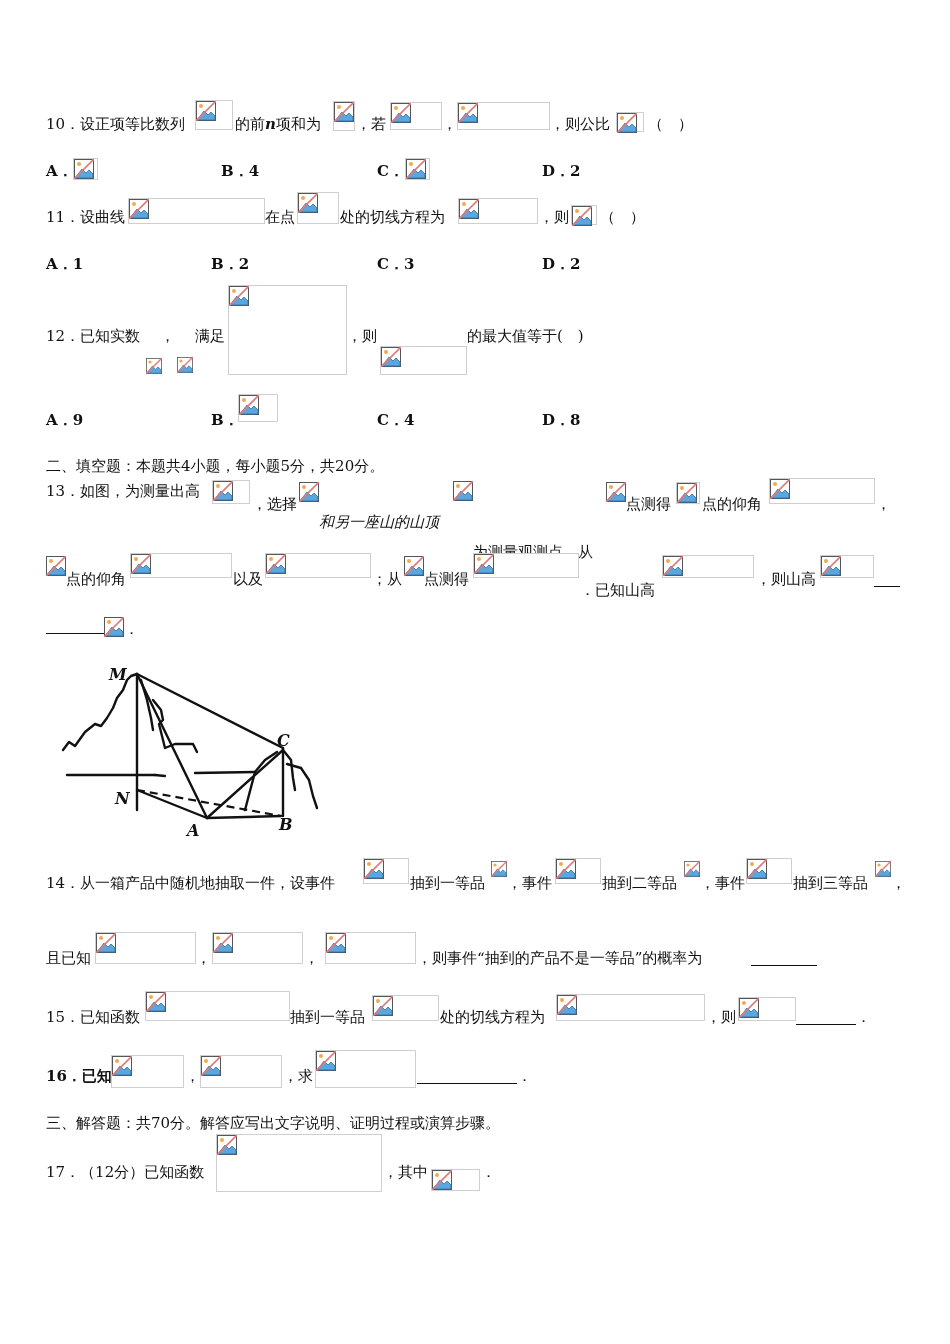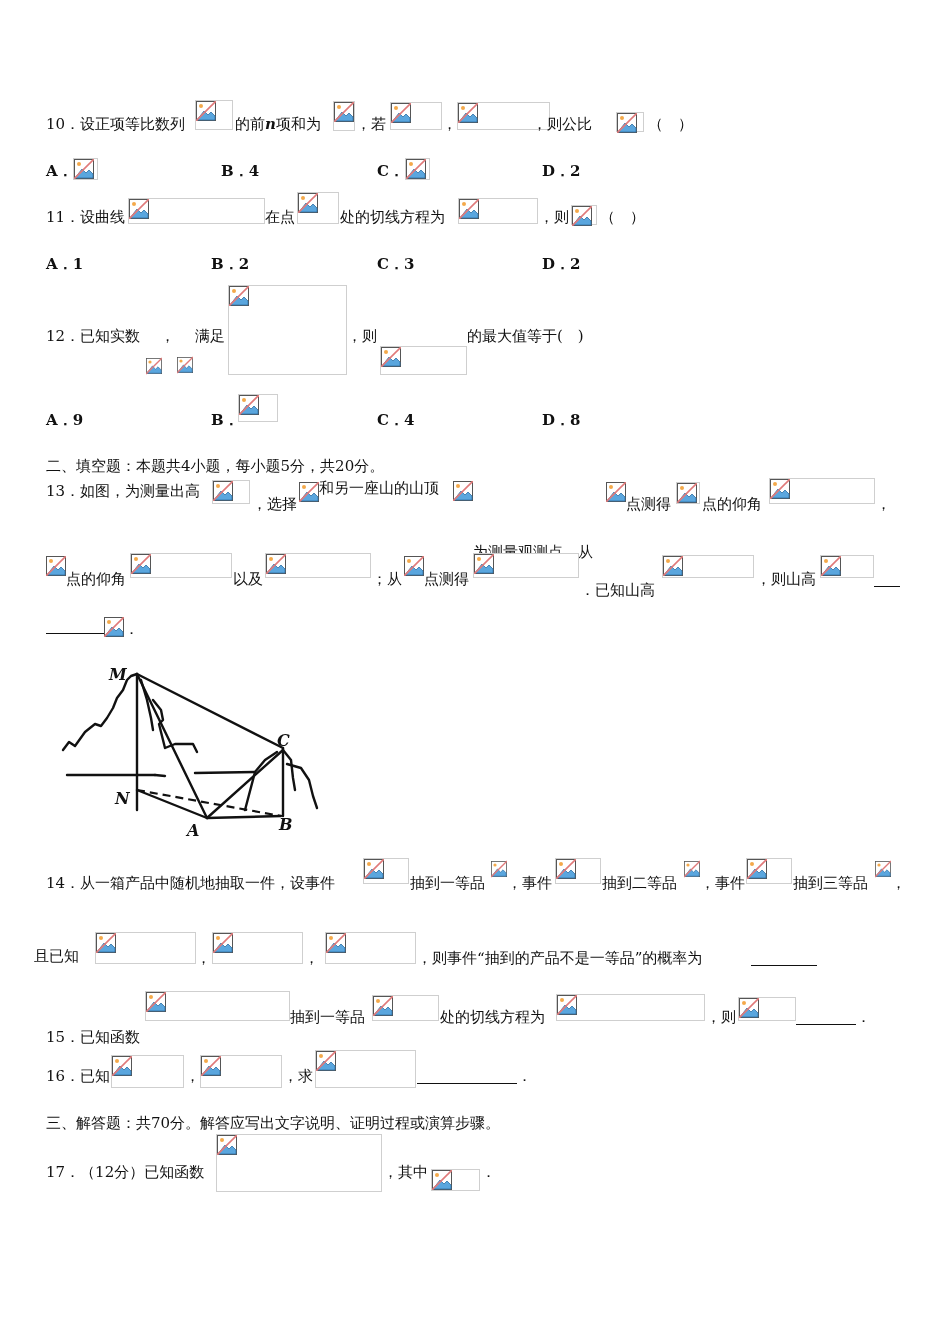--- a/index.html
+++ b/index.html
@@ -41,21 +41,21 @@
     <svg class="ic">
       <use href="#brk"></use>
     </svg>
   </div>
 <div class="t" style="left:442px;top:114px;">，</div>
 <div class="img" style="left:457px;top:102px;width:93px;height:28px;">
     <svg class="ic">
       <use href="#brk"></use>
     </svg>
   </div>
-<div class="t" style="left:532px;top:114px;">，则公比</div>
+<div class="t" style="left:550px;top:114px;">，则公比</div>
 <div class="img" style="left:616px;top:112px;width:28px;height:20px;">
     <svg class="ic">
       <use href="#brk"></use>
     </svg>
   </div>
 <div class="t" style="left:648px;top:114px;">（　）</div>
 
 <div class="t b" style="left:46px;top:161px;">A．</div>
 <div class="img" style="left:73px;top:158px;width:25px;height:22px;">
     <svg class="ic">
@@ -145,21 +145,21 @@
     <svg class="ic">
       <use href="#brk"></use>
     </svg>
   </div>
 <div class="t" style="left:252px;top:494px;">，选择</div>
 <div class="img" style="left:299px;top:482px;width:20px;height:20px;border:none;">
     <svg class="ic">
       <use href="#brk"></use>
     </svg>
   </div>
-<div class="t" style="left:319px;top:478px;">和另一座山的山顶</div>
+<div class="t" style="left:319px;top:512px;font-style:italic;">和另一座山的山顶</div>
 <div class="img" style="left:453px;top:481px;width:20px;height:20px;border:none;">
     <svg class="ic">
       <use href="#brk"></use>
     </svg>
   </div>
 <div class="t" style="left:473px;top:494px;margin-top:48px;">为测量观测点，从</div>
 <div class="img" style="left:606px;top:482px;width:20px;height:20px;border:none;">
     <svg class="ic">
       <use href="#brk"></use>
     </svg>
@@ -299,42 +299,42 @@
     </svg>
   </div>
 <div class="t" style="left:793px;top:873px;">抽到三等品</div>
 <div class="img" style="left:875px;top:859px;width:16px;height:20px;border:none;">
     <svg class="ic" style="width:16px">
       <use href="#brk"></use>
     </svg>
   </div>
 <div class="t" style="left:891px;top:873px;">，</div>
 
-<div class="t" style="left:34px;top:948px;font-family:Liberation Mono, monospace;">且已知</div>
+<div class="t" style="left:46px;top:948px;">且已知</div>
 <div class="img" style="left:95px;top:932px;width:101px;height:32px;">
     <svg class="ic">
       <use href="#brk"></use>
     </svg>
   </div>
 <div class="t" style="left:196px;top:948px;">，</div>
 <div class="img" style="left:212px;top:932px;width:91px;height:32px;">
     <svg class="ic">
       <use href="#brk"></use>
     </svg>
   </div>
 <div class="t" style="left:304px;top:948px;">，</div>
 <div class="img" style="left:325px;top:932px;width:91px;height:32px;">
     <svg class="ic">
       <use href="#brk"></use>
     </svg>
   </div>
 <div class="t" style="left:417px;top:948px;">，则事件“抽到的产品不是一等品”的概率为</div>
 <div class="t" style="left:751px;top:951px;width:66px;height:14px;border-bottom:1px solid #111;"></div>
 
-<div class="t" style="left:46px;top:1007px;margin-top:20px;">15．已知函数</div>
+<div class="t" style="left:46px;top:1007px;">15．已知函数</div>
 <div class="img" style="left:145px;top:991px;width:145px;height:30px;">
     <svg class="ic">
       <use href="#brk"></use>
     </svg>
   </div>
 <div class="t" style="left:290px;top:1007px;">抽到一等品</div>
 <div class="img" style="left:372px;top:995px;width:67px;height:26px;">
     <svg class="ic">
       <use href="#brk"></use>
     </svg>
@@ -347,21 +347,21 @@
   </div>
 <div class="t" style="left:706px;top:1007px;">，则</div>
 <div class="img" style="left:738px;top:997px;width:58px;height:24px;">
     <svg class="ic">
       <use href="#brk"></use>
     </svg>
   </div>
 <div class="t" style="left:796px;top:1010px;width:60px;height:14px;border-bottom:1px solid #111;"></div>
 <div class="t" style="left:856px;top:1007px;">．</div>
 
-<div class="t" style="left:46px;top:1066px;">16．已知</div>
+<div class="t" style="left:46px;top:1066px;font-weight:bold;">16．已知</div>
 <div class="img" style="left:111px;top:1055px;width:73px;height:33px;">
     <svg class="ic">
       <use href="#brk"></use>
     </svg>
   </div>
 <div class="t" style="left:185px;top:1066px;">，</div>
 <div class="img" style="left:200px;top:1055px;width:82px;height:33px;">
     <svg class="ic">
       <use href="#brk"></use>
     </svg>

